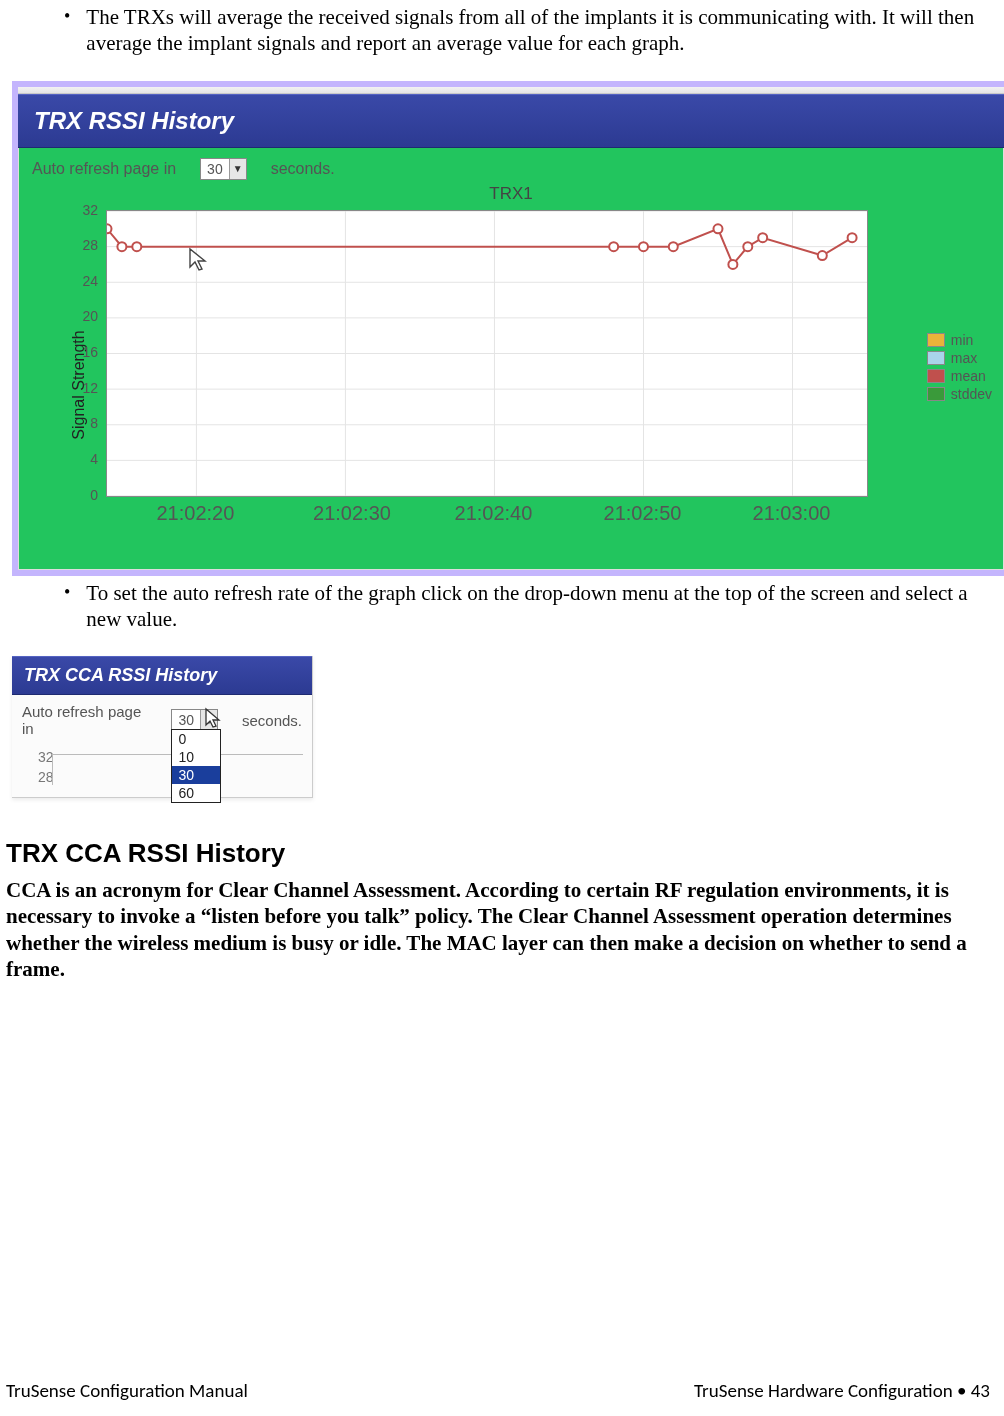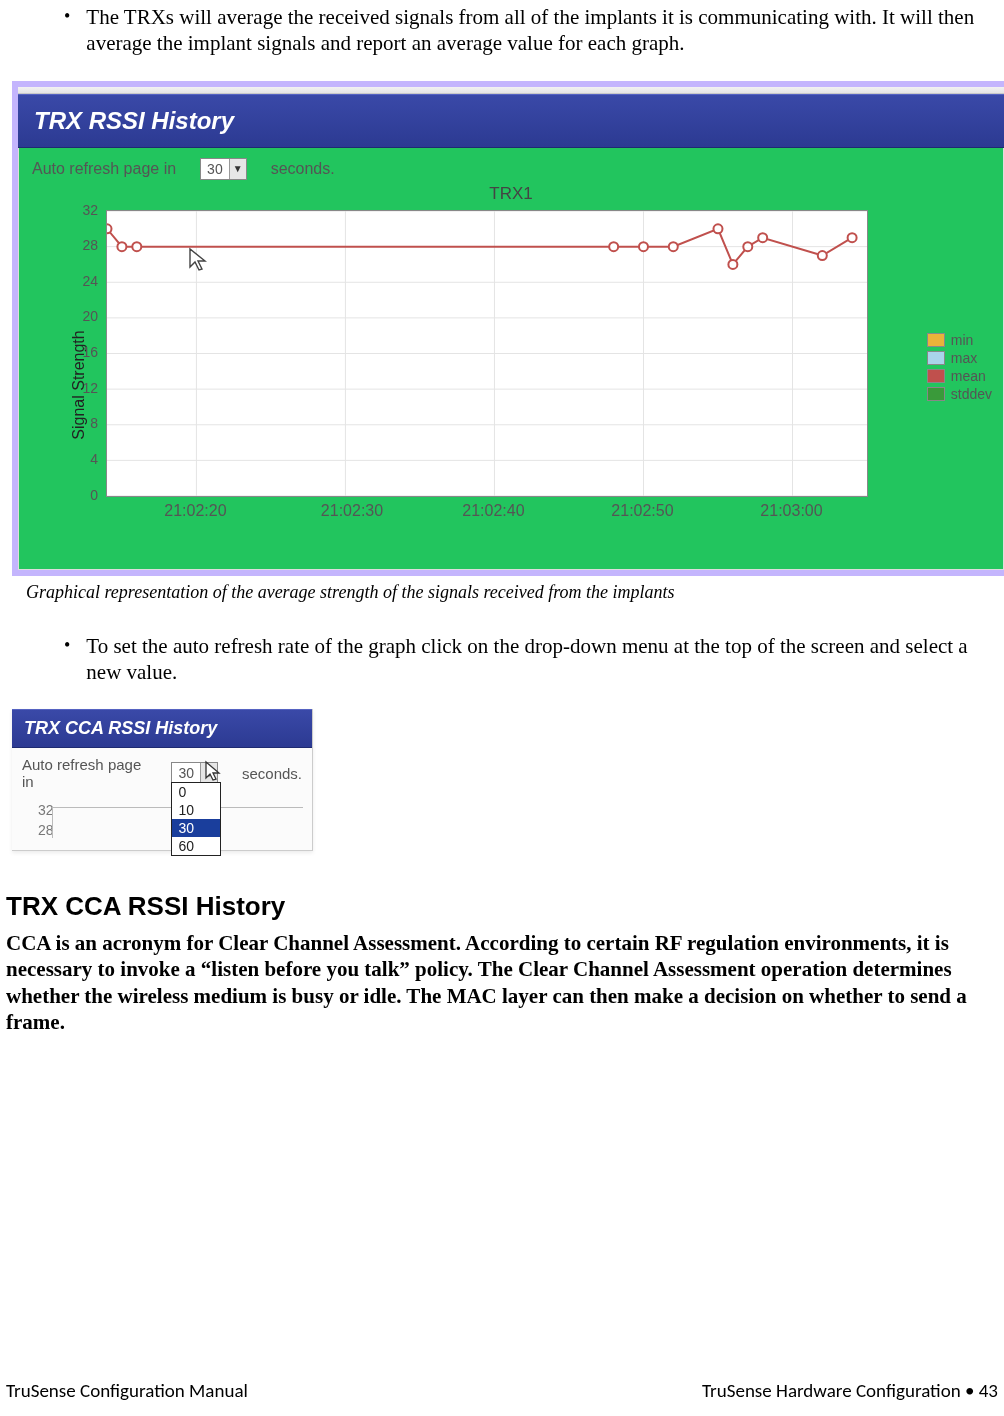--- a/index.html
+++ b/index.html
@@ -3,38 +3,38 @@
 <meta charset="utf-8">
 <style>
   html,body{margin:0;padding:0;background:#fff;color:#000;font-family:"Times New Roman",Times,serif;}
   .page{width:1004px;height:1416px;position:relative;box-sizing:border-box;padding:0 6px;}
   .bullet-block{margin:4px 0 24px 58px;font-size:21px;line-height:1.25;}
   .bullet-row{display:flex;align-items:flex-start;}
   .bullet-dot{margin-right:16px;font-size:18px;line-height:1.4;}
   .caption{font-style:italic;font-size:18px;margin:6px 20px 30px 20px;}
   .section-h{font-family:Arial,Helvetica,sans-serif;font-weight:bold;font-size:26px;margin:40px 0 8px 0;}
   .body-p{font-size:21px;line-height:1.25;margin:0 0 12px 0;font-weight:bold;}
-  .footer{position:absolute;bottom:18px;left:6px;right:6px;display:flex;justify-content:space-between;font-family:Calibri,Arial,sans-serif;font-size:19px;}
+  .footer{position:absolute;bottom:18px;left:6px;right:14px;display:flex;justify-content:space-between;font-family:Calibri,Arial,sans-serif;font-size:19px;}
   
   .fig1{margin:0 0 0 6px;width:986px;border:6px solid #c4b5fd;background:#22c55e;position:relative;box-shadow:inset 0 0 0 1px #ddd;}
   .fig1-top{height:6px;background:linear-gradient(#f2f2f2,#e5e5e5);border-bottom:1px solid #c9c9c9;}
   .banner{background:linear-gradient(#3a49a8,#2c3a92);color:#fff;font-family:Arial,Helvetica,sans-serif;font-weight:bold;font-size:24px;font-style:italic;padding:12px 16px;border-top:1px solid #5563c2;border-bottom:1px solid #1e2a70;}
   .refresh-row{font-family:Arial,Helvetica,sans-serif;font-size:16px;color:#555;padding:10px 14px 0 14px;display:flex;align-items:center;gap:24px;}
   .dd{display:inline-flex;align-items:center;border:1px solid #888;background:#fff;font-size:14px;height:20px;}
   .dd .val{padding:0 6px;}
   .dd .arr{width:16px;height:100%;background:#e6e6e6;border-left:1px solid #999;display:flex;align-items:center;justify-content:center;font-size:10px;color:#333;}
   .chart-wrap{position:relative;height:380px;margin:0 10px 10px 10px;font-family:Arial,Helvetica,sans-serif;}
   .chart-title{text-align:center;font-size:17px;color:#444;padding:4px 0 6px 0;}
   .ylabel{position:absolute;left:-4px;top:54%;transform:translateY(-50%) rotate(-90deg);transform-origin:center;font-size:16px;color:#222;}
   .xlabel{text-align:center;font-size:16px;color:#222;padding:4px 0 0 0;}
   .plot{position:absolute;left:78px;top:30px;width:760px;height:285px;border:1px solid #888;background:#fff;}
   .y-ticks{position:absolute;left:44px;top:30px;height:285px;width:30px;}
   .y-ticks span{position:absolute;right:4px;font-size:14px;color:#555;transform:translateY(-50%);}
   .x-ticks{position:absolute;left:78px;top:322px;width:760px;}
-  .x-ticks span{position:absolute;font-size:16px;color:#555;transform:translateX(-50%);}
+  .x-ticks span{position:absolute;font-size:20px;color:#555;transform:translateX(-50%);}
   .legend{position:absolute;right:2px;top:150px;font-size:14px;color:#555;}
   .legend .row{display:flex;align-items:center;gap:6px;margin:2px 0;padding-left:14px;}
   .legend .sw{width:16px;height:12px;border:1px solid #888;display:inline-block;}
   .cursor{position:absolute;pointer-events:none;}
   
   .fig2{margin:8px 0 0 6px;width:300px;border-right:1px solid #ccc;border-bottom:1px solid #ccc;background:#fbfbfb;font-family:Arial,Helvetica,sans-serif;position:relative;box-shadow:0 2px 4px rgba(0,0,0,0.08);}
   .fig2 .banner{font-size:18px;padding:8px 12px;}
   .fig2 .refresh-row{font-size:15px;padding:8px 10px 4px 10px;}
   .fig2 .axis-stub{padding:4px 0 6px 12px;color:#777;font-size:14px;}
   .dd-open{position:relative;display:inline-block;}
@@ -133,21 +133,20 @@
             <span class="sw" style="background: rgb(192, 80, 77);"></span>
             <span>mean</span>
           </div>
           <div class="row">
             <span class="sw" style="background: rgb(58, 154, 58);"></span>
             <span>stddev</span>
           </div>
         </div>
   </div>
 </div>
-<div class="caption">Graphical representation of the average strength of the signals received from the implants</div>
 
 <div class="bullet-block">
   <div class="bullet-row">
     <span class="bullet-dot">•</span>
     <span>To set the auto refresh rate of the graph click on the drop-down menu at the top of the screen and select a new value.</span>
   </div>
 </div>
 
 <div class="fig2">
   <div class="banner">TRX CCA RSSI History</div>

